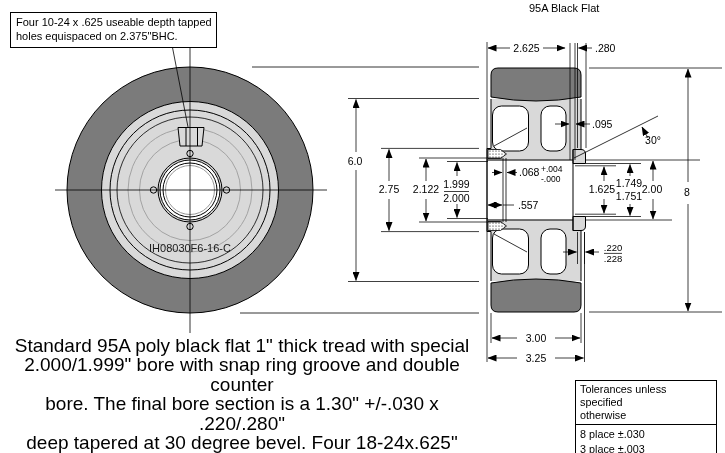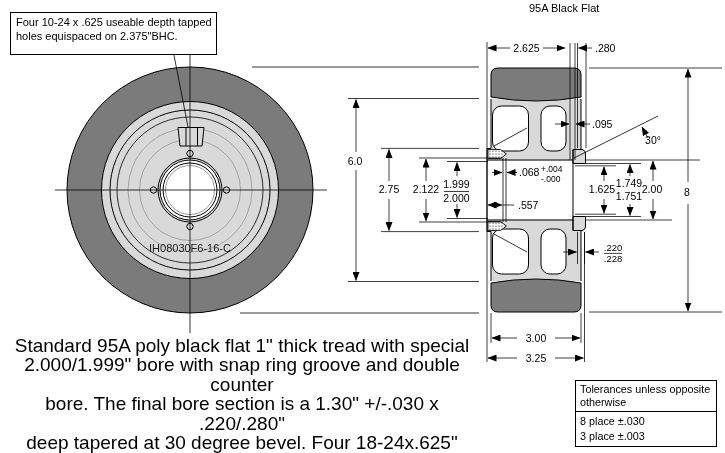--- a/index.html
+++ b/index.html
@@ -1,20 +1,20 @@
 <!DOCTYPE html>
 <html><head>
 <meta charset="utf-8">
 <style>
   html,body{margin:0;padding:0;background:#fff;}
   #canvas{position:relative;width:725px;height:453px;background:#fff;overflow:hidden;
           font-family:"Liberation Sans",sans-serif;color:#000;}
   #drawing{position:absolute;left:0;top:0;}
   .callout{position:absolute;left:10px;top:12px;width:196px;border:1px solid #000;
-           padding:3px 4px 11px 5px;font-size:11px;line-height:13.5px;background:#fff;}
+           padding:3px 4px 4px 5px;font-size:11px;line-height:13.5px;background:#fff;}
   .viewlabel{position:absolute;left:501px;top:2px;font-size:11px;margin-left:28px;}
   .desc{position:absolute;left:7px;top:336px;width:470px;font-size:19px;line-height:19.4px;text-align:center;}
   .tolbox{position:absolute;left:575px;top:380px;width:140px;border:1px solid #000;
           background:#fff;font-size:10.8px;}
   .tolbox .tit{padding:2px 4px;border-bottom:1px solid #000;line-height:13px;}
   .tolbox .rows{padding:2px 4px 3px 4px;line-height:14.5px;}
   svg text{font-family:"Liberation Sans",sans-serif;font-size:10.5px;fill:#000;}
   svg text.sm{font-size:8.5px;}
   svg text.tiny{font-size:9.5px;}
   svg text.pn{font-size:11px;fill:#1a1a1a;}
@@ -258,21 +258,21 @@
 
 <div class="desc">
   <div>Standard 95A poly black flat 1" thick tread with special</div>
   <div>2.000/1.999" bore with snap ring groove and double counter</div>
   <div>bore.  The final bore section is a 1.30" +/-.030 x .220/.280"</div>
   <div>deep tapered at 30 degree bevel. Four 18-24x.625" tapped</div>
 </div>
 
 <div class="tolbox">
   <div class="tit">
-    <div>Tolerances unless opposite</div>
+    <div>Tolerances unless specified</div>
     <div>otherwise</div>
   </div>
   <div class="rows">
     <div>8 place  ±.030</div>
     <div>3 place  ±.003</div>
 
   </div>
 </div>
 
 </div>

